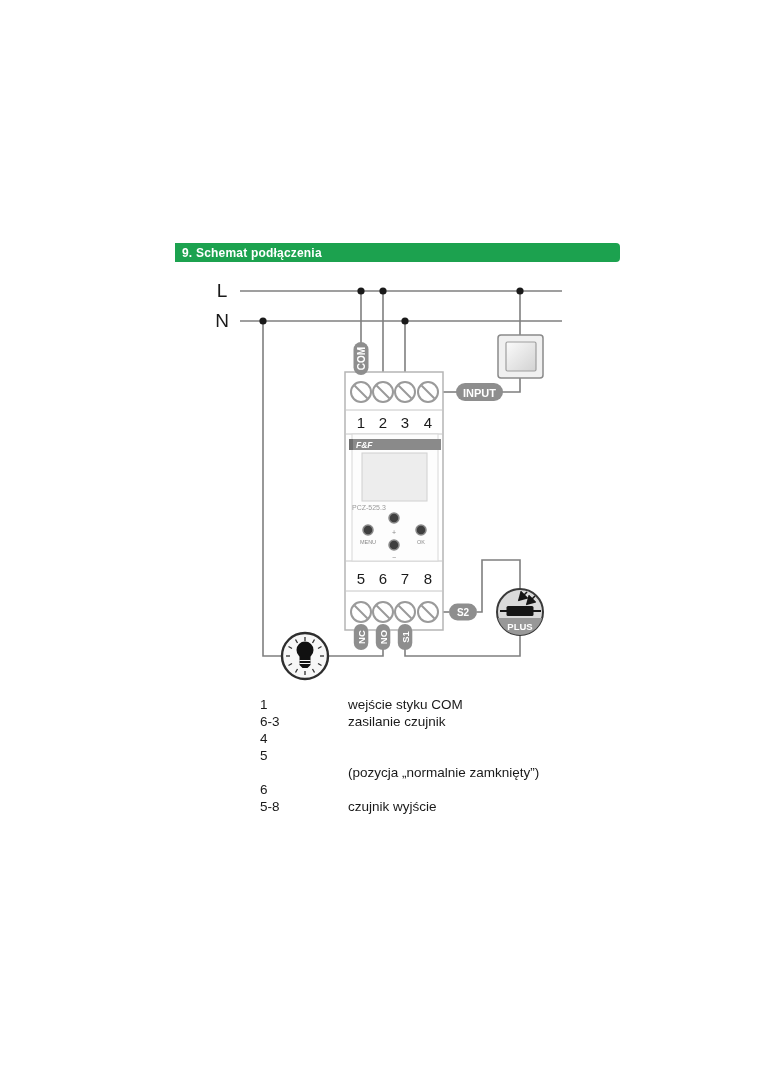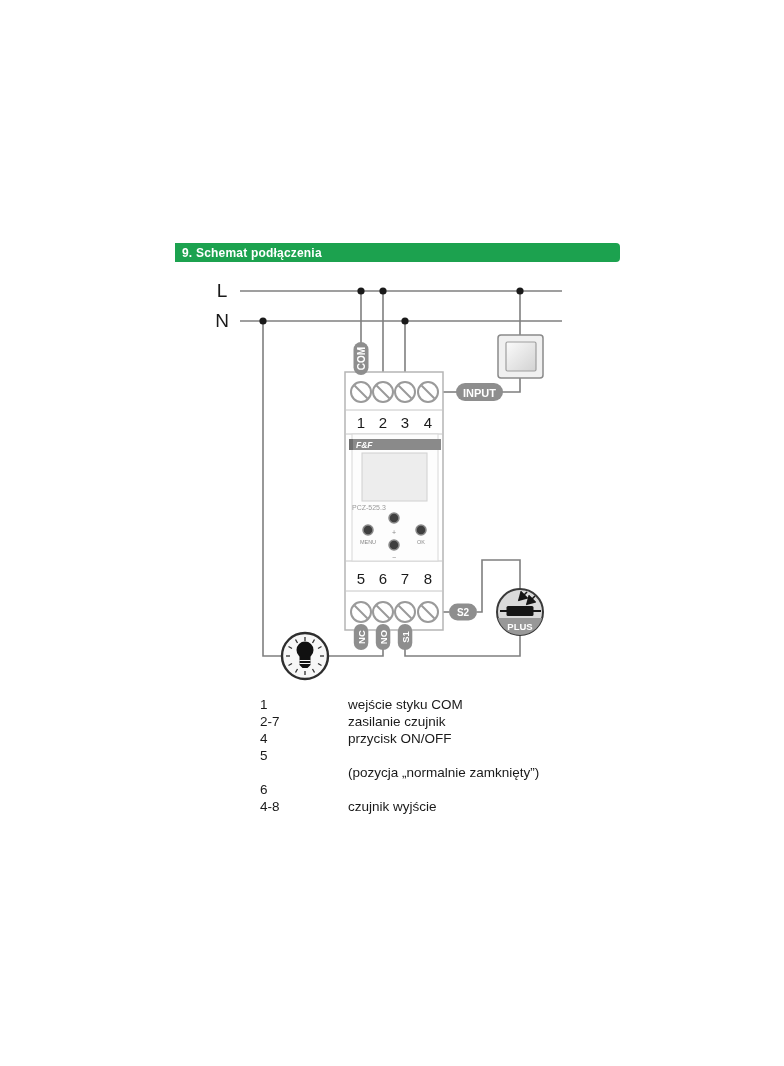--- a/index.html
+++ b/index.html
@@ -212,36 +212,35 @@
       <text x="520" y="626.5" font-size="9.5" font-weight="bold" fill="#ffffff" text-anchor="middle" dominant-baseline="central">PLUS</text>
     </g>
   </svg>
 
   <div class="legend">
     <div class="legend-row">
       <span class="num">1</span>
       <span class="desc">wejście styku COM</span>
     </div>
     <div class="legend-row">
-      <span class="num">2-7</span>
+      <span class="num">6-3</span>
       <span class="desc">zasilanie czujnik</span>
     </div>
     <div class="legend-row">
       <span class="num">4</span>
-      <span class="desc">przycisk ON/OFF</span>
     </div>
     <div class="legend-row">
       <span class="num">5</span>
     </div>
     <div class="legend-row">
       <span class="num"></span>
       <span class="desc">(pozycja „normalnie zamknięty”)</span>
     </div>
     <div class="legend-row">
       <span class="num">6</span>
     </div>
     <div class="legend-row">
-      <span class="num">4-8</span>
+      <span class="num">5-8</span>
       <span class="desc">czujnik wyjście</span>
     </div>
   </div>
 
 </div>
 
 </body></html>

